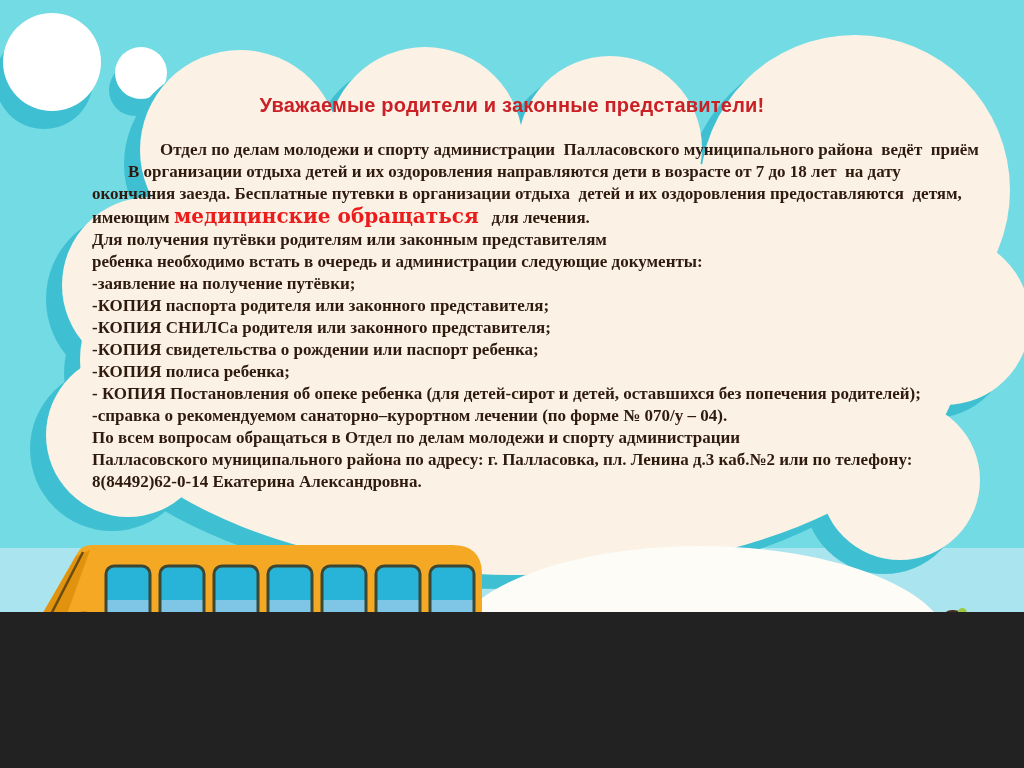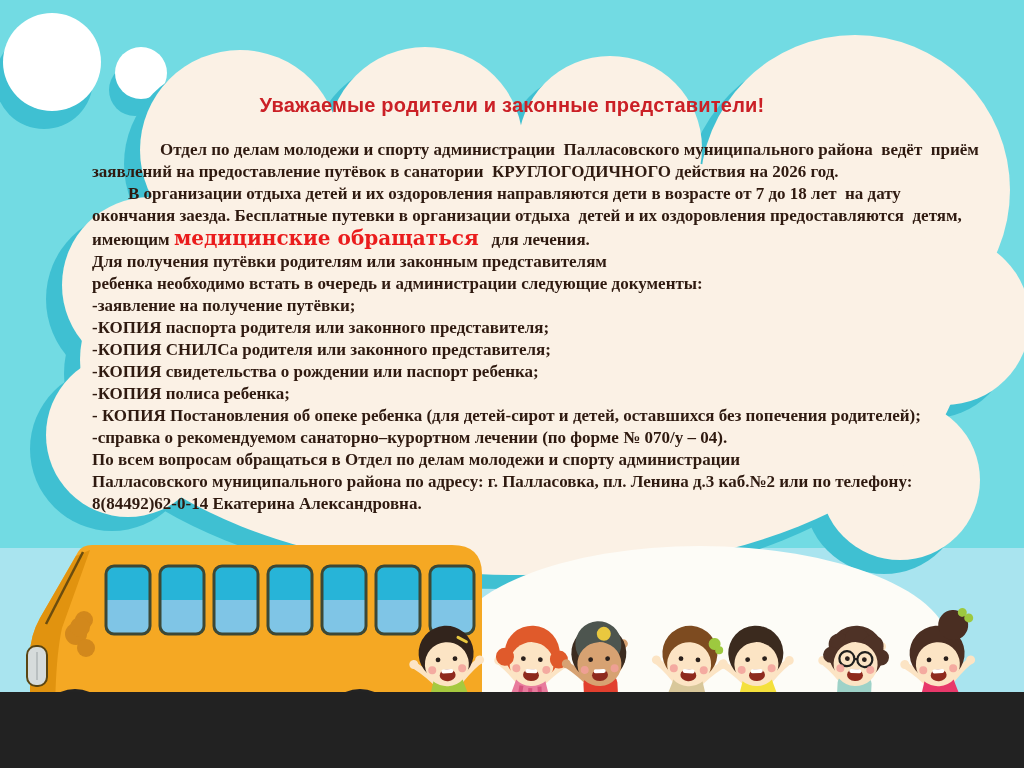--- a/index.html
+++ b/index.html
@@ -4,21 +4,21 @@
 <style>
   :root{
     --bg_teal:#72dbe3; --sky_blue:#a9e4ef; --cloud_cream:#fbf1e5; --cloud_shadow:#3fc0d2;
     --circle_white:#ffffff; --grass_green:#a2c93c; --bottom_strip:#2aa3b6; --blob_white:#fdfcf7;
     --bus_yellow:#f5a823; --bus_front:#e1930f; --window_frame:#3c4836; --window_top:#27b4d8;
     --window_bottom:#7fc5e6; --wheel_dark:#2d2d2d; --wheel_ring:#8a8a8a; --wheel_hub:#505050;
     --headlight:#d6dbdb; --bumper_dark:#2e2e2e; --mirror_orange:#d2881c;
     --title_red:#cb2026; --text_dark:#2f1a10; --med_red:#ea1c1c;
   }
   html,body{margin:0;padding:0;background:#222;}
-  .stage{position:relative;width:1024px;height:692px;overflow:hidden;background:var(--bg_teal);
+  .stage{position:relative;width:1024px;height:612px;overflow:hidden;background:var(--bg_teal);
          font-family:"Liberation Serif",serif;}
   .stage svg{position:absolute;left:0;top:0;}
   .slide-title{position:absolute;left:0;top:94px;width:1024px;text-align:center;
     font-family:"Liberation Sans",sans-serif;font-weight:bold;font-size:20px;
     color:var(--title_red);letter-spacing:.2px;}
   #body-text{position:absolute;left:92px;top:139px;width:852px;}
   .line{white-space:pre;font-family:"Liberation Serif",serif;font-weight:bold;
         font-size:17px;line-height:22px;color:var(--text_dark);}
   .line.indent-lg{padding-left:68px;}
   .line.indent-sm{padding-left:36px;}
@@ -310,21 +310,20 @@
           <circle cx="15" cy="-83" r="4" fill="#f2a09a" opacity="0.85"></circle>
           <ellipse cx="0" cy="-77" rx="8" ry="6" fill="#8e2a1e"></ellipse>
           <rect x="-6" y="-83" width="12" height="4" rx="2" fill="#ffffff"></rect>
         </g>
       </g>
   </svg>
 
   <div class="slide-title">Уважаемые родители и законные представители!</div>
   <div id="body-text">
       <div class="line indent-lg">Отдел по делам молодежи и спорту администрации  Палласовского муниципального района  ведёт  приём</div>
-      <div class="line">заявлений на предоставление путёвок в санатории  КРУГЛОГОДИЧНОГО действия на 2026 год.</div>
       <div class="line indent-sm">В организации отдыха детей и их оздоровления направляются дети в возрасте от 7 до 18 лет  на дату</div>
       <div class="line">окончания заезда. Бесплатные путевки в организации отдыха  детей и их оздоровления предоставляются  детям,</div>
       <div class="line"><span>имеющим </span><span class="med-red">медицинские обращаться</span><span>   для лечения.</span></div>
       <div class="line center">Для получения путёвки родителям или законным представителям</div>
       <div class="line center">ребенка необходимо встать в очередь и администрации следующие документы:</div>
       <div class="line">-заявление на получение путёвки;</div>
       <div class="line">-КОПИЯ паспорта родителя или законного представителя;</div>
       <div class="line">-КОПИЯ СНИЛСа родителя или законного представителя;</div>
       <div class="line">-КОПИЯ свидетельства о рождении или паспорт ребенка;</div>
       <div class="line">-КОПИЯ полиса ребенка;</div>

